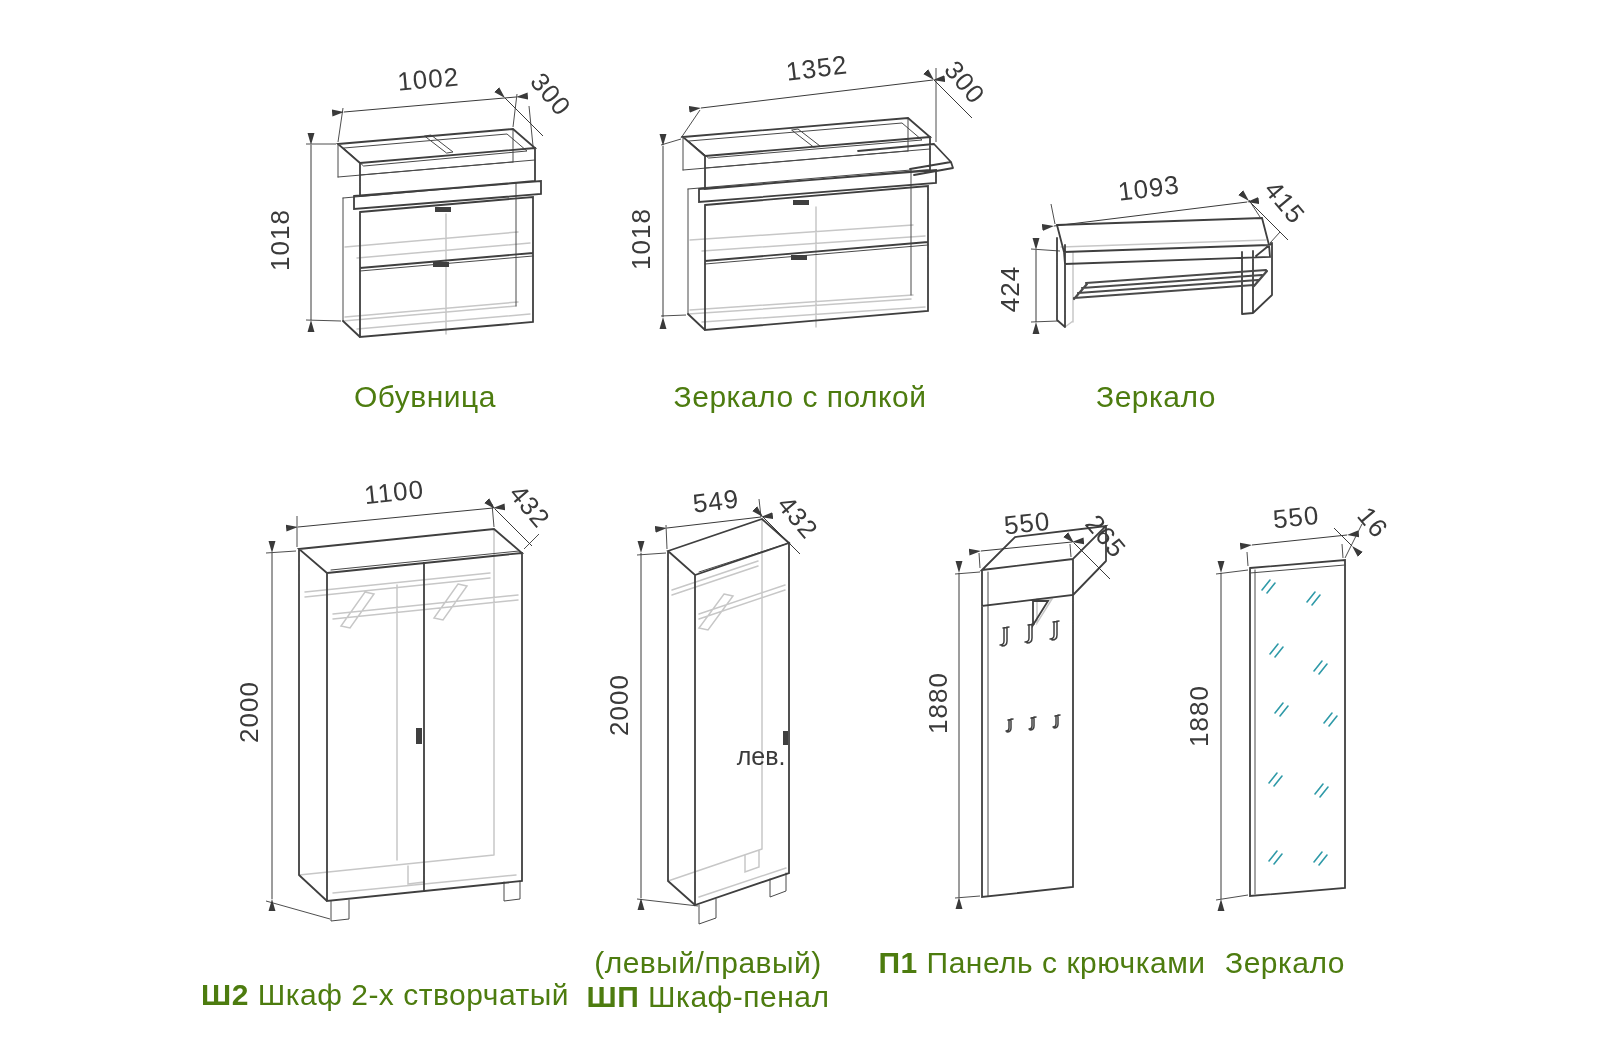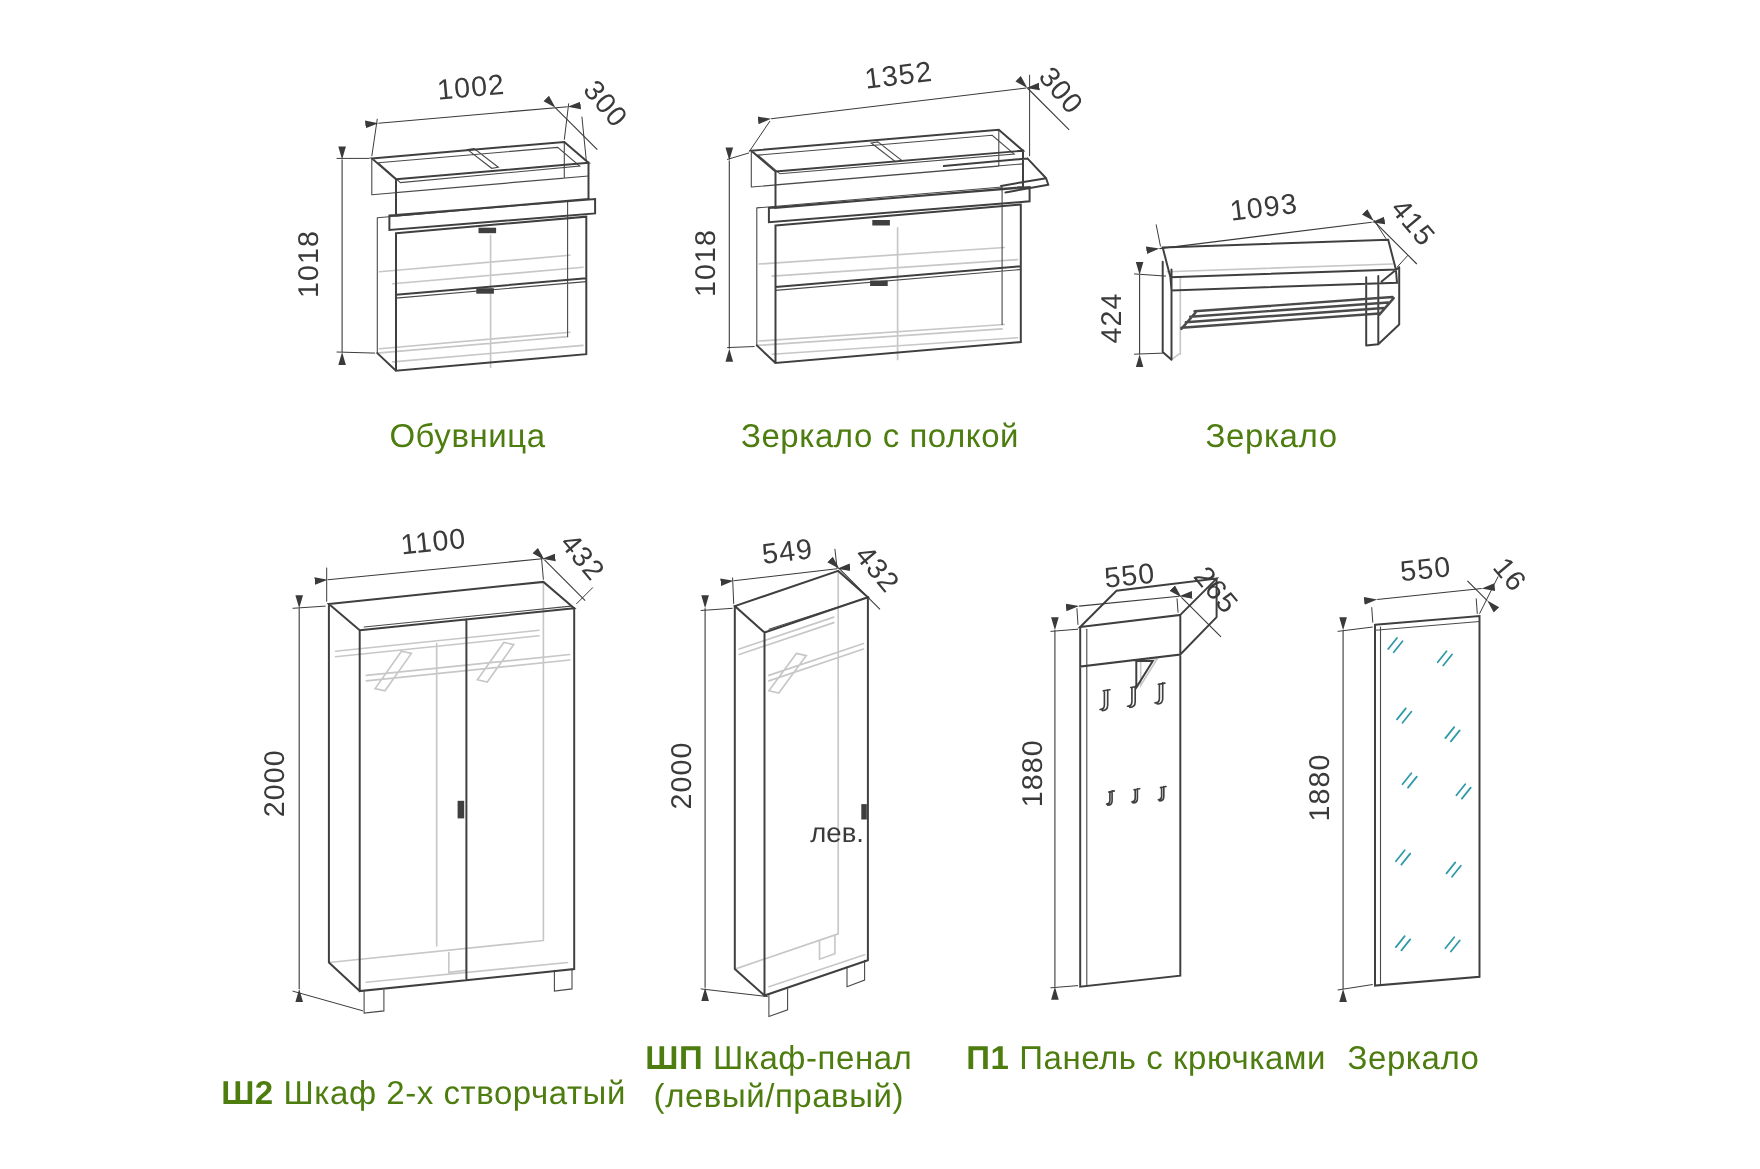--- a/index.html
+++ b/index.html
@@ -205,25 +205,25 @@
     <span>Зеркало с полкой</span>
   </div>
   <div class="caption" style="left:1156px;top:380px;">
     <span>Зеркало</span>
   </div>
   <div class="caption" style="left:385px;top:946px;margin-top:32px;">
     <b>Ш2</b>
     <span>Шкаф 2-х створчатый</span>
   </div>
   <div class="caption" style="left:708px;top:946px;">
+    <div>(левый/правый)</div>
     <div>
       <b>ШП</b>
       <span>Шкаф-пенал</span>
     </div>
-    <div>(левый/правый)</div>
   </div>
   <div class="caption" style="left:1015px;top:946px;margin-left:27px;">
     <b>П1</b>
     <span>Панель с крючками</span>
   </div>
   <div class="caption" style="left:1285px;top:946px;">
     <span>Зеркало</span>
   </div>
 </div>
 

